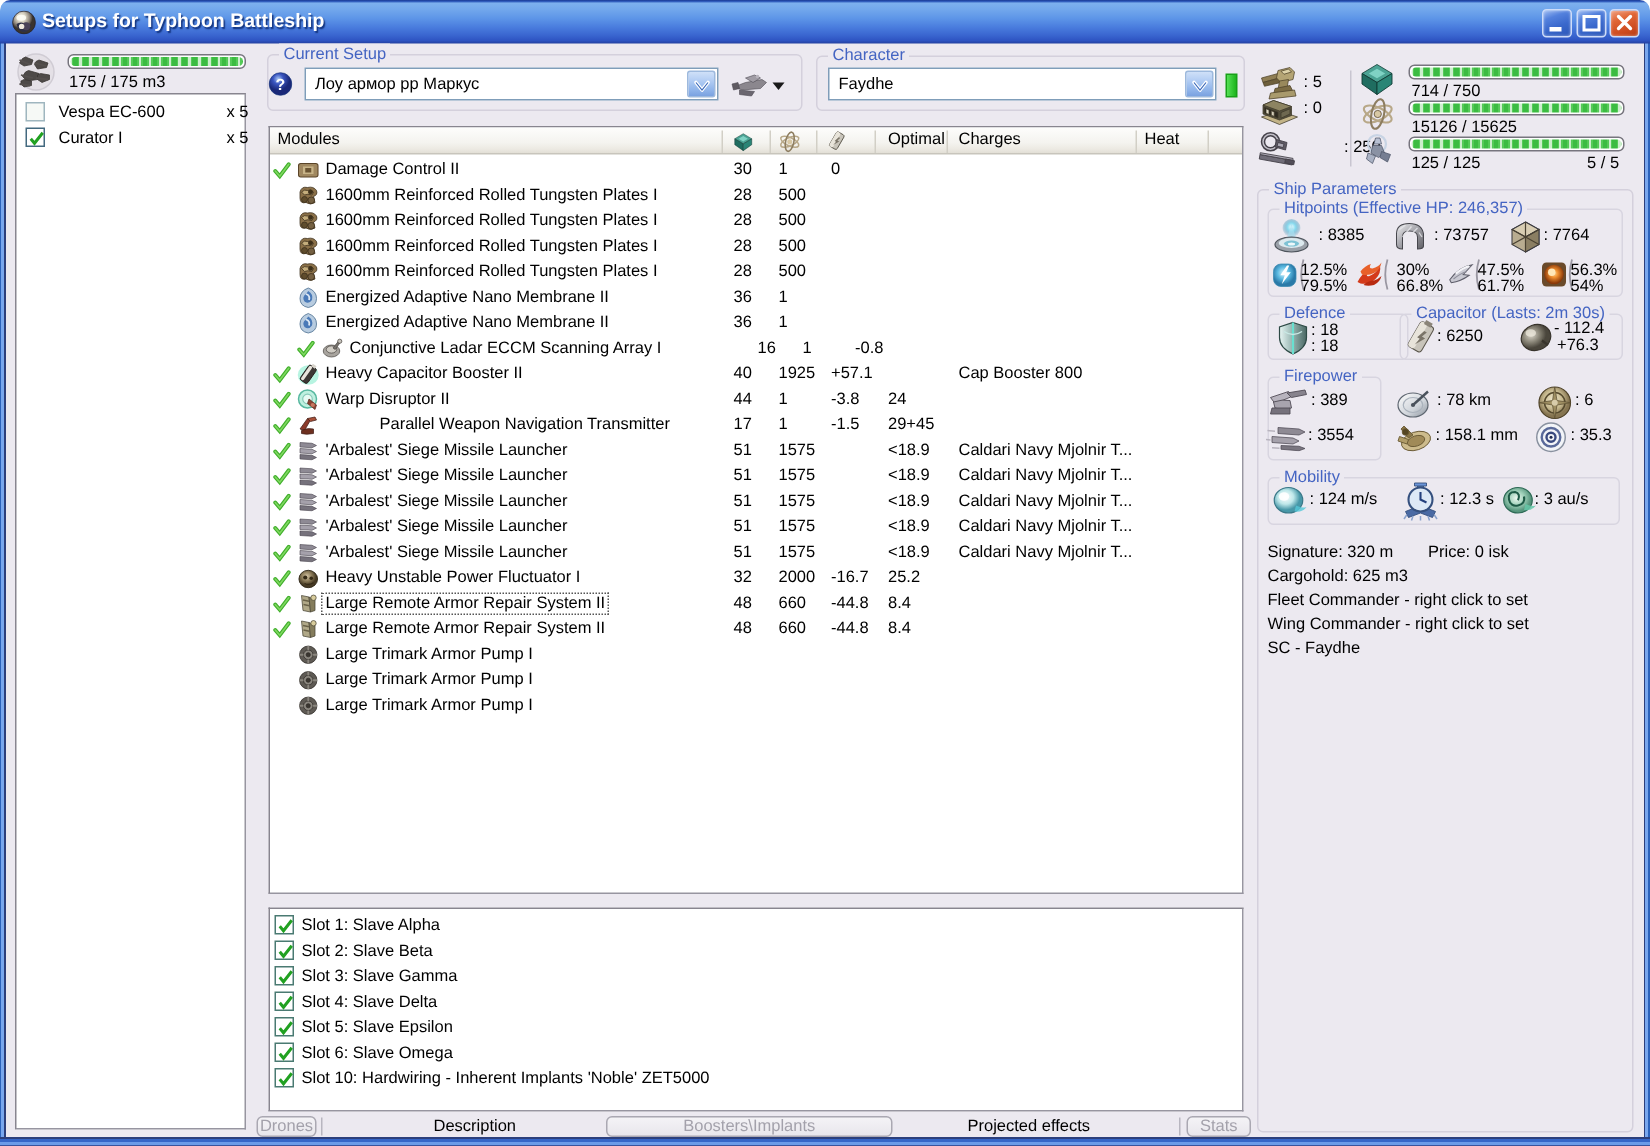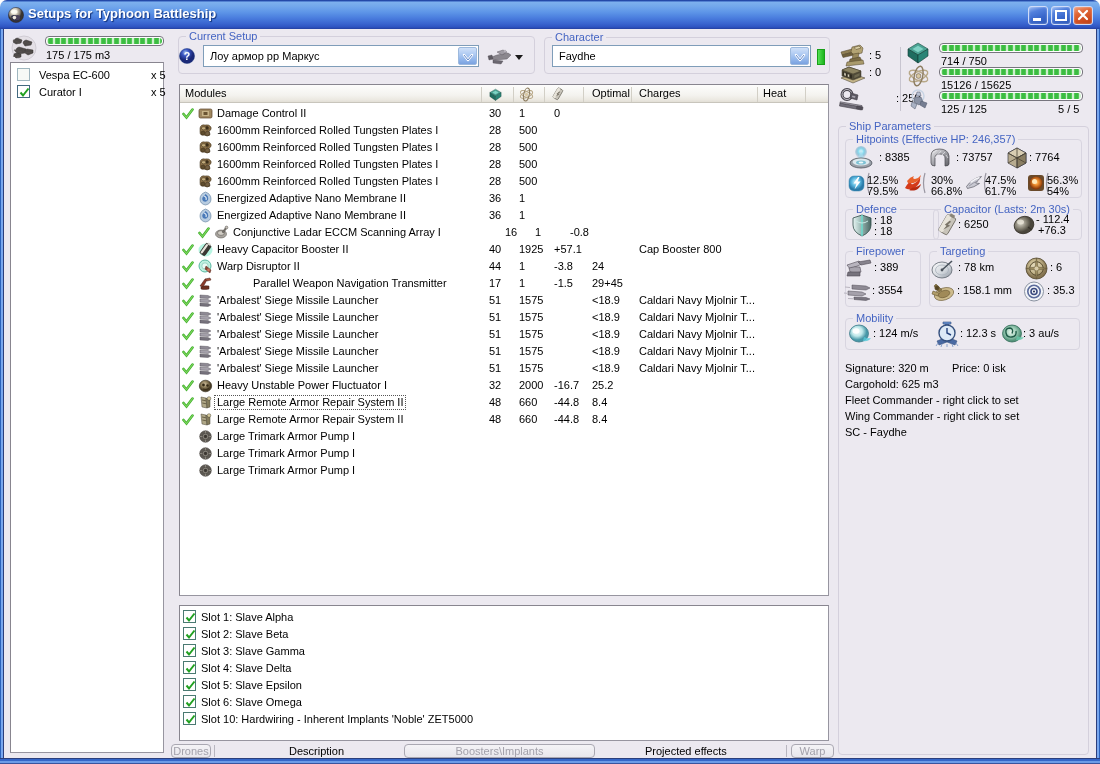--- a/index.html
+++ b/index.html
@@ -407,23 +407,20 @@
 <path d="M10 14 L22 14.5 L26 16 L22 17.5 L10 16.5z" fill="#7a7680"></path>
 </g>
 <g stroke="#b8b4be" stroke-width="1">
         <path d="M1 4 l5 .5"></path>
         <path d="M0 10 l3 .3"></path>
         <path d="M4 15.5 l5 .3"></path>
       </g>
 </svg>
 <div class="t" style="left:872px;top:284px;">: 3554</div>
 
-<div class="gb" style="left:929px;top:251px;width:151px;height:56px;border-color:#d8d5e0;">
-      <span class="lbl">Targeting</span>
-    </div>
 <svg class="abs" style="left:931px;top:258px" width="25" height="23" viewBox="0 0 25 23">
 <defs>
         <linearGradient id="rdg" x1="0" y1="0" x2="1" y2="1">
           <stop offset="0" stop-color="#fdfdfd"></stop>
           <stop offset="60%" stop-color="#cfd4da"></stop>
           <stop offset="100%" stop-color="#8a929c"></stop>
         </linearGradient>
       </defs>
 <ellipse cx="11" cy="12" rx="10" ry="8" fill="url(#rdg)" stroke="#5e6670" stroke-width=".8"></ellipse>
 <ellipse cx="11" cy="12" rx="6.5" ry="5" fill="none" stroke="#aab2bc" stroke-width=".8"></ellipse>
@@ -946,13 +943,13 @@
       </div>
 <div class="t" style="left:21px;top:107px;">Slot 10: Hardwiring - Inherent Implants 'Noble' ZET5000</div>
 </div>
 
 <div class="tabbtn" style="left:171px;top:744px;width:40px;">Drones</div>
 <div class="vsep" style="left:214px;top:745px;height:12px;"></div>
 <div class="t" style="left:289px;top:745px;">Description</div>
 <div class="tabbtn" style="left:404px;top:744px;width:191px;">Boosters\Implants</div>
 <div class="t" style="left:645px;top:745px;">Projected effects</div>
 <div class="vsep" style="left:786px;top:745px;height:12px;"></div>
-<div class="tabbtn" style="left:791px;top:744px;width:43px;">Warp</div>
+<div class="tabbtn" style="left:791px;top:744px;width:43px;">Stats</div>
 </div>
 </body></html>

